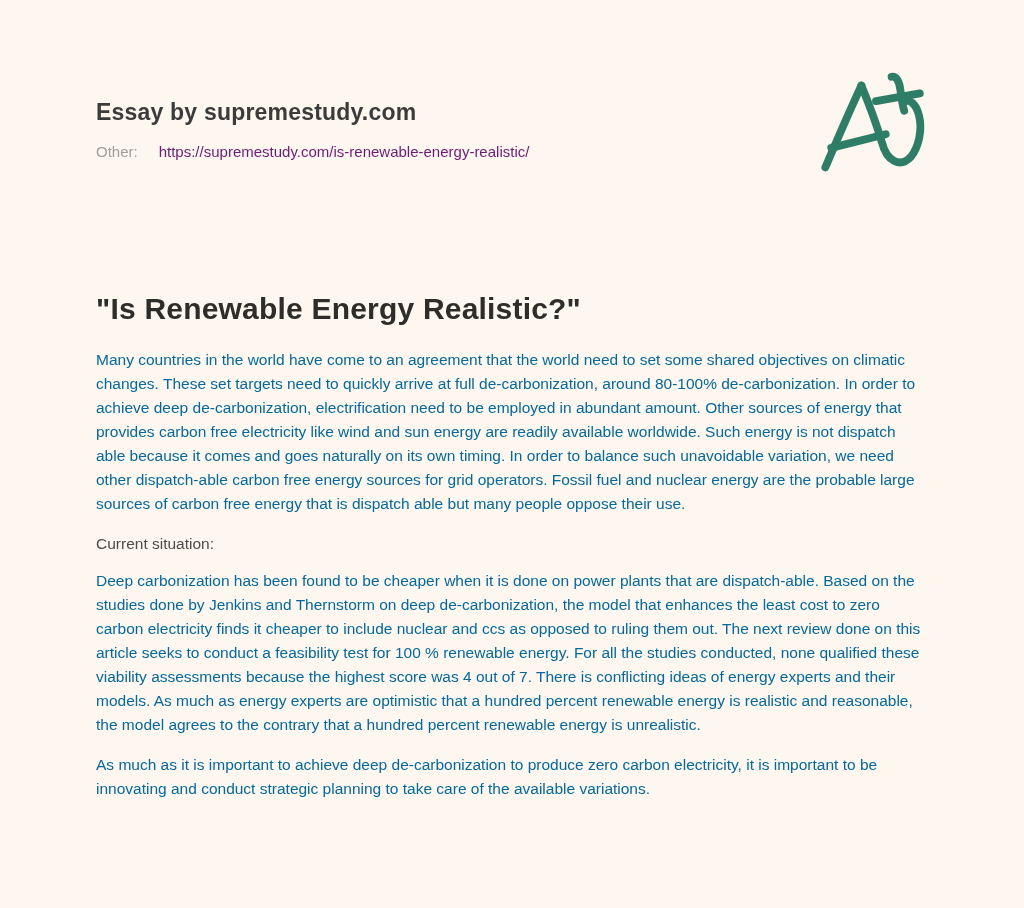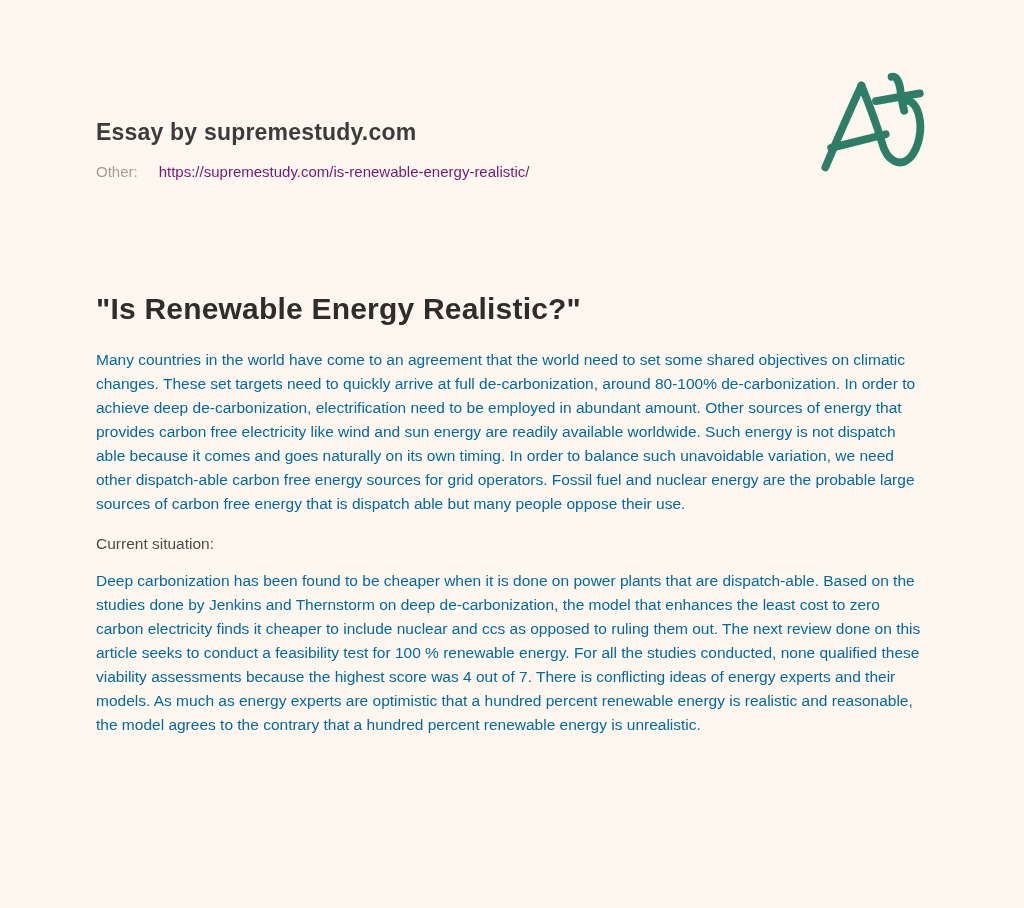--- a/index.html
+++ b/index.html
@@ -13,21 +13,21 @@
     overflow: hidden;
   }
   .page {
     width: 1024px;
     height: 908px;
     padding: 78px 96px 0 96px;
   }
   header {
     display: flex;
     justify-content: space-between;
-    align-items: flex-end;
+    align-items: center;
   }
   .site-title {
     font-size: 23px;
     font-weight: 700;
     color: #3b3b3b;
     letter-spacing: 0.2px;
   }
   .source-line {
     margin-top: 17px;
     font-size: 15px;
@@ -99,15 +99,16 @@
     <section class="section">
       <p>Many countries in the world have come to an agreement that the world need to set some shared objectives on climatic changes. These set targets need to quickly arrive at full de-carbonization, around 80-100% de-carbonization. In order to achieve deep de-carbonization, electrification need to be employed in abundant amount. Other sources of energy that provides carbon free electricity like wind and sun energy are readily available worldwide. Such energy is not dispatch able because it comes and goes naturally on its own timing. In order to balance such unavoidable variation, we need other dispatch-able carbon free energy sources for grid operators. Fossil fuel and nuclear energy are the probable large sources of carbon free energy that is dispatch able but many people oppose their use.</p>
     </section>
 
     <section class="section">
       <h3 class="section-heading">Current situation:</h3>
       <p>Deep carbonization has been found to be cheaper when it is done on power plants that are dispatch-able. Based on the studies done by Jenkins and Thernstorm on deep de-carbonization, the model that enhances the least cost to zero carbon electricity finds it cheaper to include nuclear and ccs as opposed to ruling them out. The next review done on this article seeks to conduct a feasibility test for 100 % renewable energy. For all the studies conducted, none qualified these viability assessments because the highest score was 4 out of 7. There is conflicting ideas of energy experts and their models. As much as energy experts are optimistic that a hundred percent renewable energy is realistic and reasonable, the model agrees to the contrary that a hundred percent renewable energy is unrealistic.</p>
     </section>
 
     <section class="section">
+      <p>As much as it is important to achieve deep de-carbonization to produce zero carbon electricity, it is important to be innovating and conduct strategic planning to take care of the available variations.</p>
     </section>
   </main>
 </div>
 
 </body></html>

